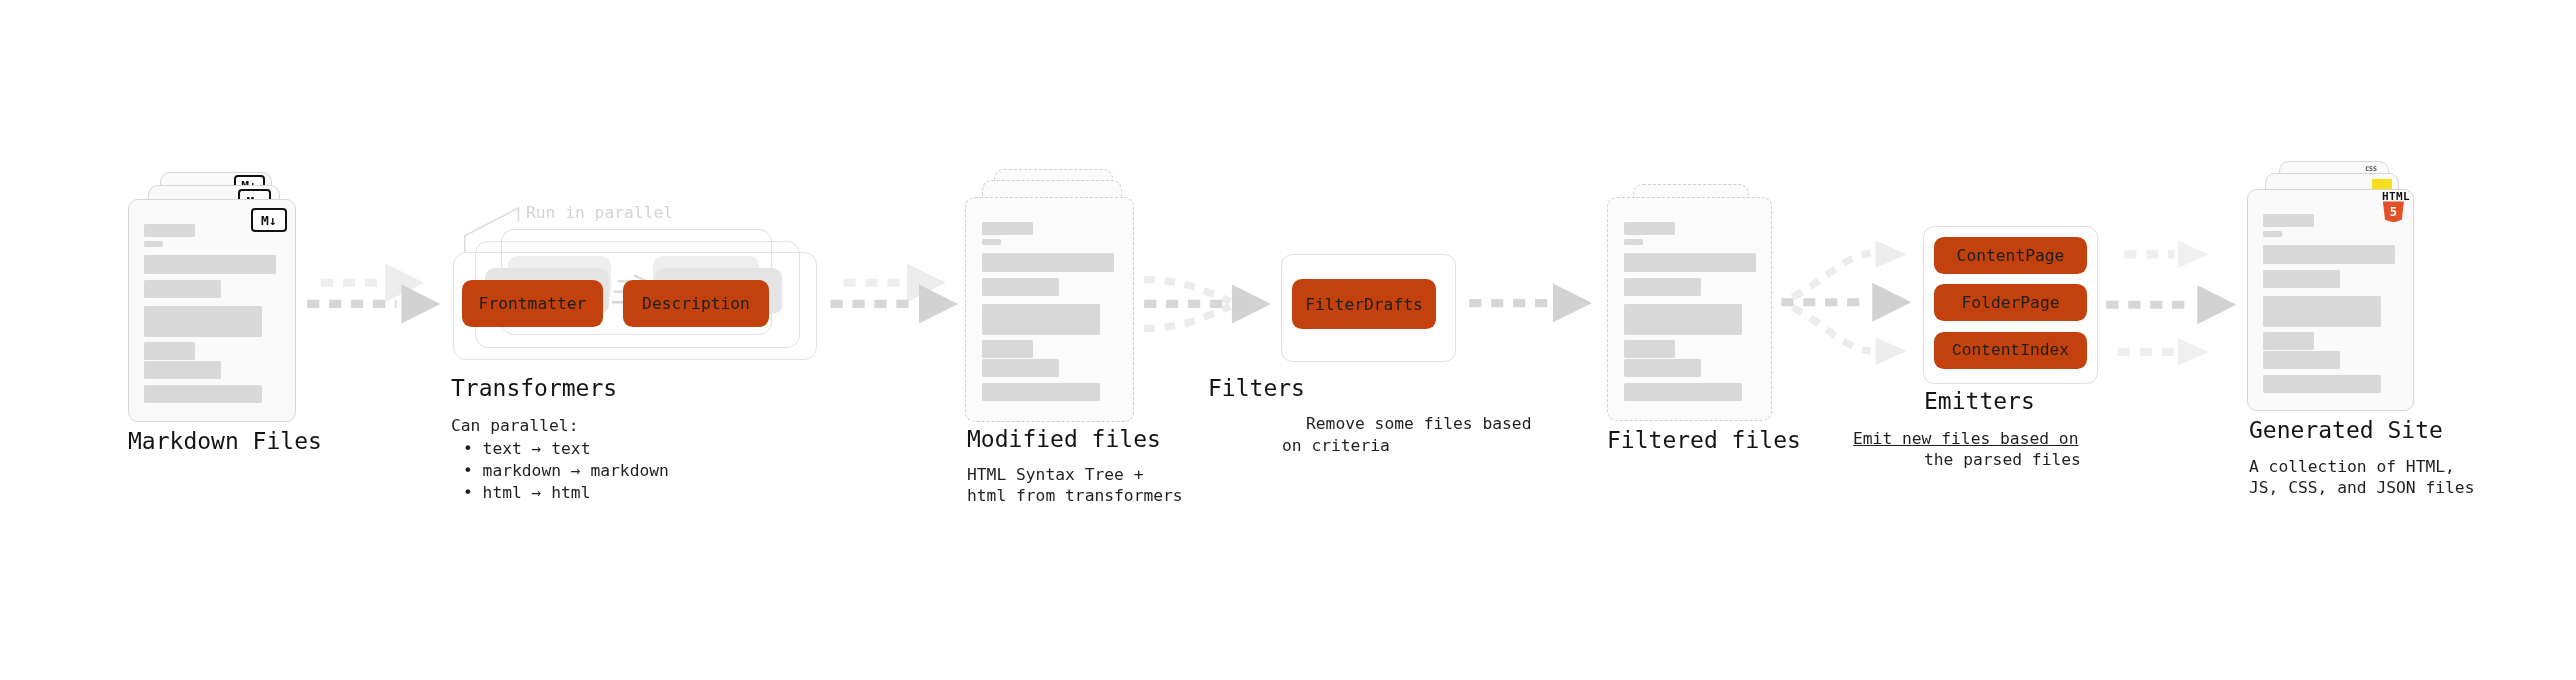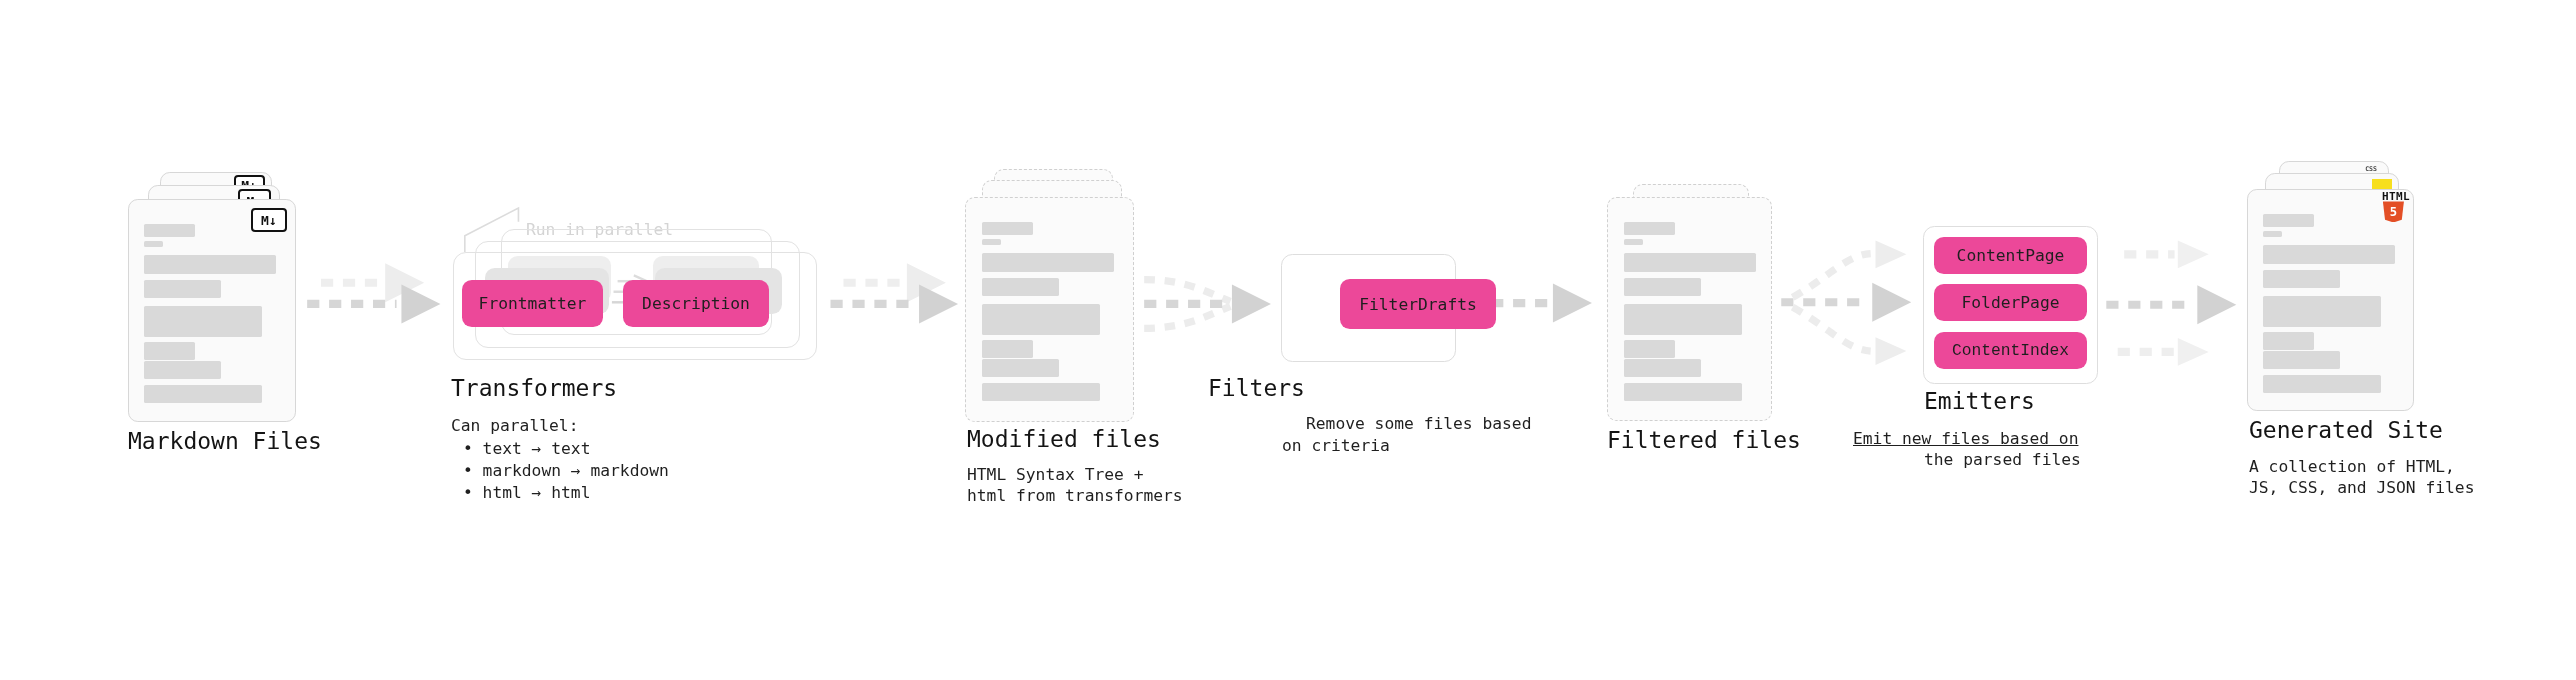--- a/index.html
+++ b/index.html
@@ -15,21 +15,21 @@
   .dash.curve { stroke:#ececec; stroke-width:9; stroke-dasharray:13 12; }
   .page {
     position:absolute; background:#fafafa;
     border:1.6px solid #d7d7d7; border-radius:9.8px;
   }
   .page.dashed { border-style:dashed; border-color:#d0d0d0; background:#fbfbfb; }
   .bar { position:absolute; background:#d9d9d9; border-radius:1.6px; }
   .outline-box { position:absolute; border:1.6px solid #e2e2e2; border-radius:13px; background:transparent; }
   .panel-box { position:absolute; border:1.6px solid #dedede; border-radius:11.4px; background:#ffffff; }
   .pill {
-    position:absolute; background:#ec4899; border-radius:9.8px;
+    position:absolute; background:#c2410c; border-radius:9.8px;
     display:flex; align-items:center; justify-content:center;
     font-size:16.3px; color:#1f1f1f; white-space:nowrap;
   }
   .pill.ghost1 { background:#e4e4e4; }
   .pill.ghost2 { background:#eeeeee; }
   .label { position:absolute; font-size:23px; color:#141414; white-space:nowrap; }
   .desc  { position:absolute; font-size:16.3px; color:#1f1f1f; white-space:nowrap; }
   .note  { position:absolute; font-size:16.3px; color:#d4d4d4; white-space:nowrap; }
   .badge-md {
     position:absolute; background:#ffffff; border:2.4px solid #111111; border-radius:4.1px;
@@ -128,21 +128,21 @@
       <div class="bar" style="left:15.4px; top:80px;  width:77px;  height:18px;"></div>
       <div class="bar" style="left:15.4px; top:106px; width:118px; height:31px;"></div>
       <div class="bar" style="left:15.4px; top:142px; width:51px;  height:18px;"></div>
       <div class="bar" style="left:15.4px; top:161px; width:77px;  height:18px;"></div>
       <div class="bar" style="left:15.4px; top:185px; width:118px; height:18px;"></div>
     </div>
     <div class="label" style="left:128px; top:428px;">Markdown Files</div>
   </div>
 
   <div>
-    <div class="note" style="left:526px; top:203px;margin-top:17px;">Run in parallel</div>
+    <div class="note" style="left:526px; top:203px;">Run in parallel</div>
 
     <div class="outline-box" style="left:501px; top:229px; width:269px; height:104px;"></div>
     <div class="outline-box" style="left:475px; top:241px; width:323px; height:105px;"></div>
     <div class="outline-box" style="left:453px; top:252px; width:362px; height:106px;"></div>
 
     <div class="pill ghost2" style="left:508px; top:256px; width:103px; height:46px;"></div>
     <div class="pill ghost1" style="left:485px; top:268px; width:124px; height:46px;"></div>
     <div class="pill" style="left:462px; top:280px; width:141px; height:47px;">Frontmatter</div>
 
     <div class="pill ghost2" style="left:653px; top:256px; width:106px; height:46px;"></div>
@@ -169,21 +169,21 @@
       <div class="bar" style="left:16.3px; top:161px; width:77px;  height:18px;"></div>
       <div class="bar" style="left:16.3px; top:185px; width:118px; height:18px;"></div>
     </div>
     <div class="label" style="left:967px; top:426px;">Modified files</div>
     <div class="desc" style="left:967px; top:465px;">HTML Syntax Tree +</div>
     <div class="desc" style="left:967px; top:486px;">html from transformers</div>
   </div>
 
   <div>
     <div class="panel-box" style="left:1281px; top:254px; width:173px; height:106px;"></div>
-    <div class="pill" style="left:1292px; top:279px; width:156px; height:50px;margin-left:48px;">FilterDrafts</div>
+    <div class="pill" style="left:1292px; top:279px; width:144px; height:50px;">FilterDrafts</div>
     <div class="label" style="left:1208px; top:375px;">Filters</div>
     <div class="desc" style="left:1282px; top:414px;margin-left:24px;">Remove some files based</div>
     <div class="desc" style="left:1282px; top:436px;">on criteria</div>
   </div>
 
   <div>
     <div class="page dashed" style="left:1633px; top:184px; width:114px; height:37px;"></div>
     <div class="page dashed" style="left:1607px; top:197px; width:163px; height:222px;">
       <div class="bar" style="left:16.3px; top:24.4px;  width:51px;  height:12.2px;"></div>
       <div class="bar" style="left:16.3px; top:41px;  width:18.7px;  height:5.7px;"></div>

